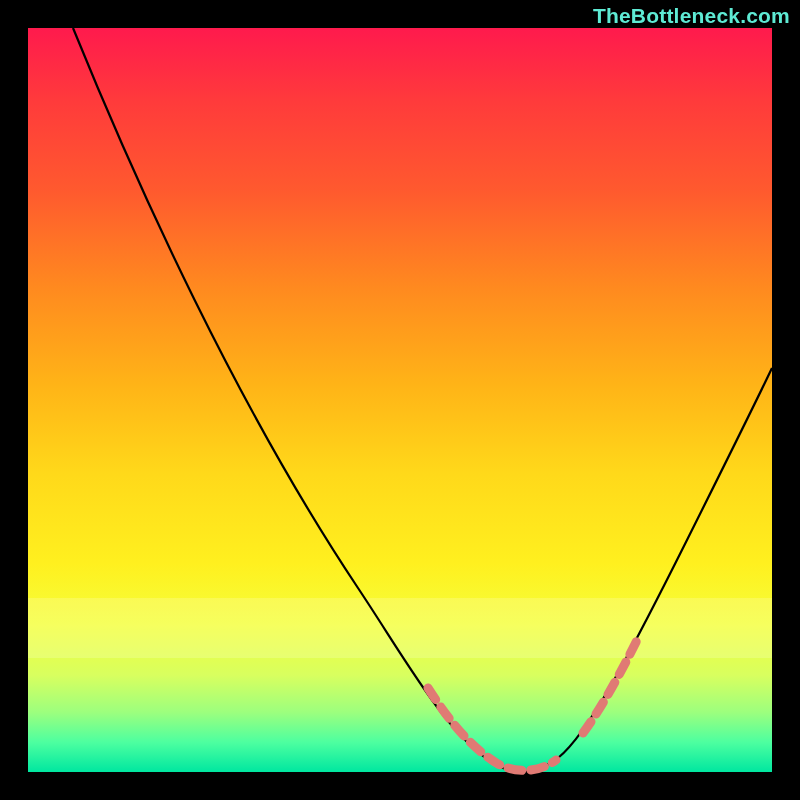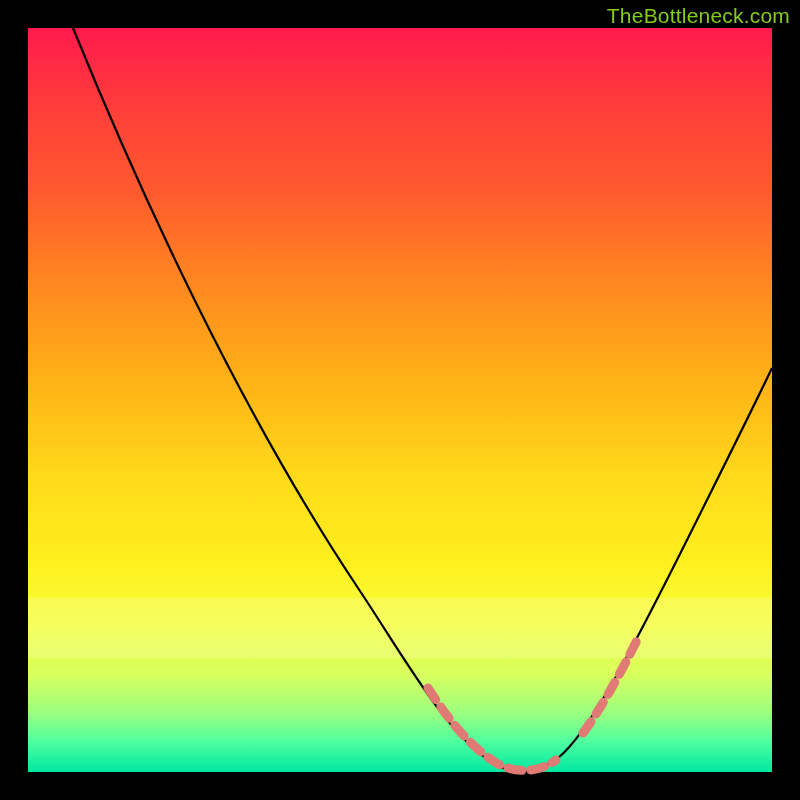--- a/index.html
+++ b/index.html
@@ -49,23 +49,23 @@
     position: absolute;
     left: 0; top: 0;
     width: 744px;
     height: 744px;
     overflow: visible;
   }
   .watermark {
     position: absolute;
     top: 4px;
     right: 10px;
-    color: #84cc16;
+    color: #5eead4;
     font-size: 21px;
-    font-weight: 400;
+    font-weight: 700;
     letter-spacing: 0.2px;
     user-select: none;
   }
 </style>
 </head>
 <body>
 
 <div class="frame">
 
   <div class="plot">

